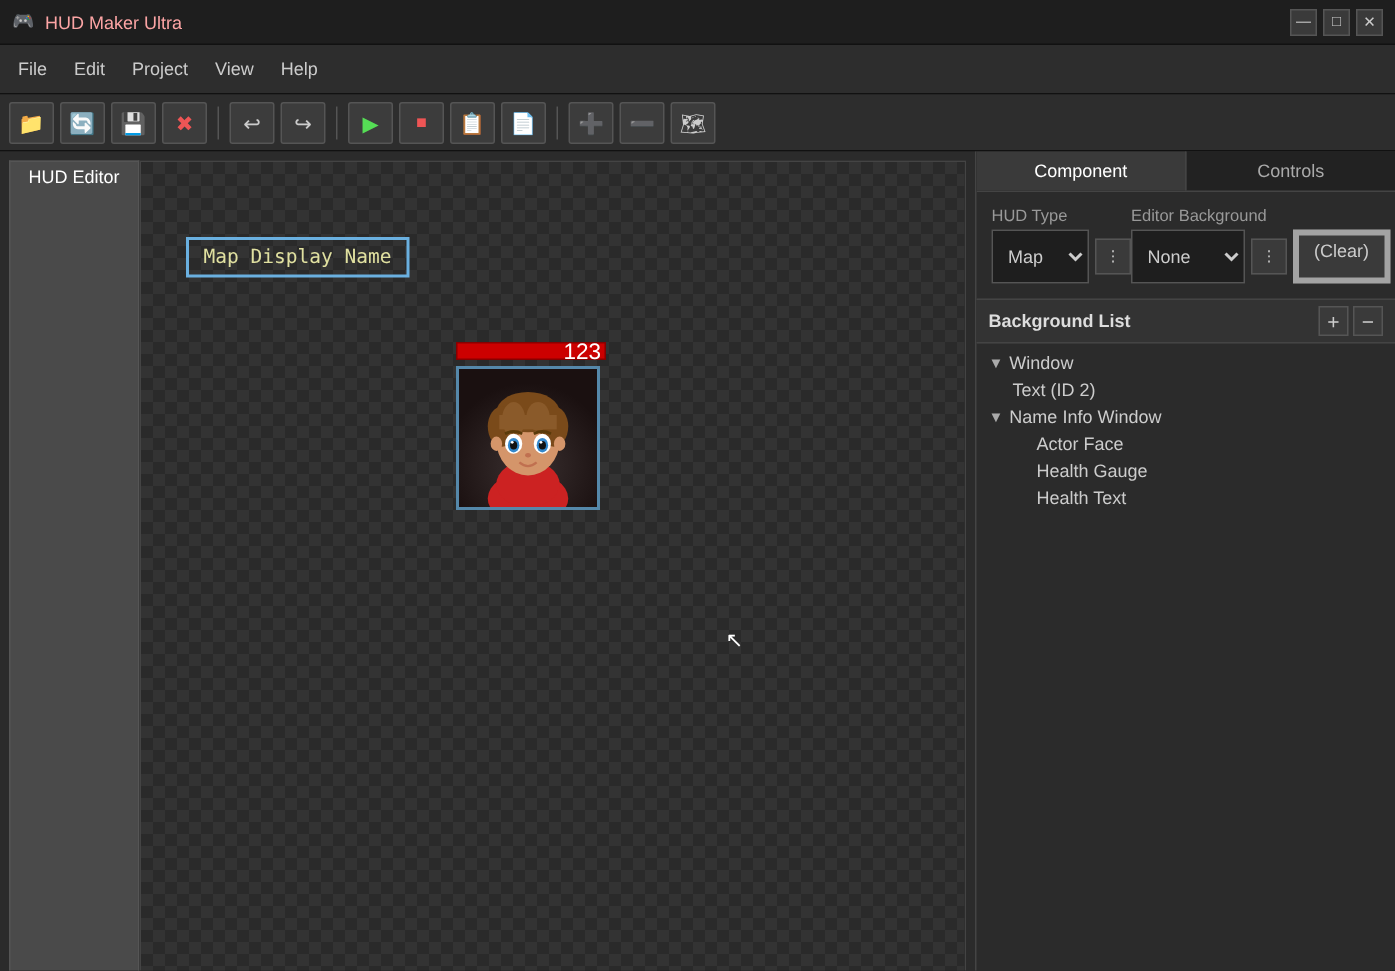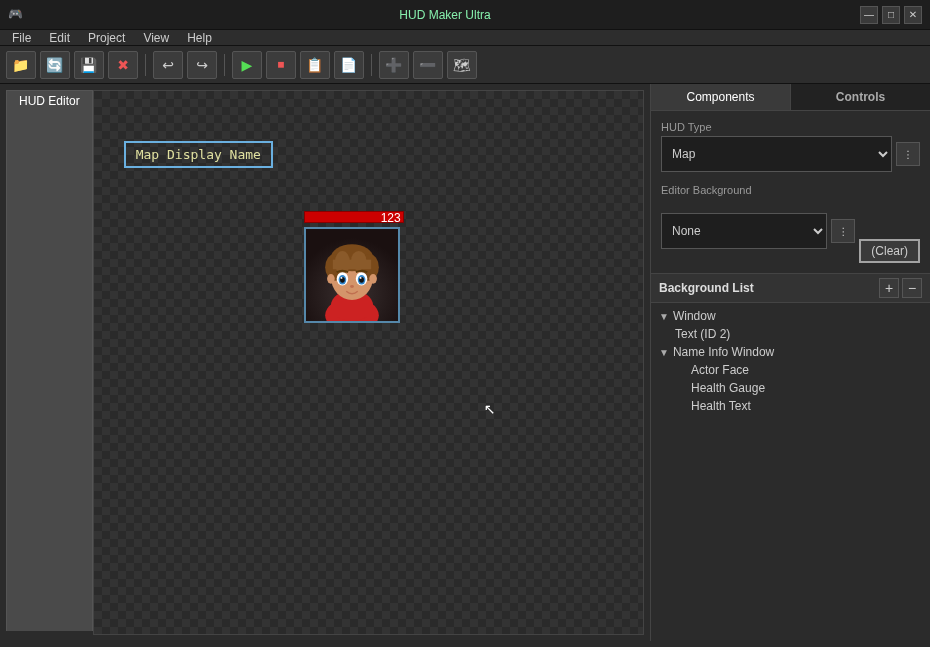--- a/index.html
+++ b/index.html
@@ -23,23 +23,23 @@
       padding: 0 8px;
       border-bottom: 1px solid #111;
     }
     .title-bar-icon {
       width: 16px;
       height: 16px;
       margin-right: 6px;
     }
     .title-bar-title {
       flex: 1;
-      text-align: center;
-      font-size: 12px;
-      color: #86efac;
+      text-align: left;
+      font-size: 12px;
+      color: #fca5a5;
     }
     .title-bar-controls {
       display: flex;
       gap: 4px;
     }
     .title-btn {
       width: 18px;
       height: 18px;
       background: #3a3a3a;
       border: 1px solid #555;
@@ -49,21 +49,21 @@
       align-items: center;
       justify-content: center;
       cursor: pointer;
     }
 
     
     .menu-bar {
       display: flex;
       align-items: center;
       background: #2d2d2d;
-      height: 16px;
+      height: 33px;
       padding: 0 4px;
       border-bottom: 1px solid #111;
       gap: 2px;
     }
     .menu-item {
       padding: 2px 8px;
       cursor: pointer;
       color: #ccc;
       font-size: 12px;
     }
@@ -180,21 +180,21 @@
       width: 100px;
       height: 12px;
       background: #c00;
       border: 1px solid #800;
       position: relative;
     }
     .health-bar-text {
       position: absolute;
       right: 2px;
       top: 0;
-      font-size: 12px;
+      font-size: 15px;
       color: #fff;
       line-height: 12px;
     }
 
     .actor-face {
       width: 96px;
       height: 96px;
       border: 2px solid #5588aa;
       background: linear-gradient(135deg, #3a2a1a 0%, #5a3a2a 30%, #4a3030 60%, #3a2828 100%);
       position: relative;
@@ -218,32 +218,32 @@
     }
     .panel-tab {
       flex: 1;
       padding: 6px;
       text-align: center;
       cursor: pointer;
       font-size: 12px;
       color: #aaa;
       border-right: 1px solid #444;
     }
-    .panel-tab:last-child { border-right: none; font-weight: bold; }
+    .panel-tab:last-child { border-right: none; }
     .panel-tab.active {
       background: #3a3a3a;
       color: #fff;
     }
 
     
     .panel-content {
       padding: 10px;
       display: flex;
-      flex-direction: column;
-      gap: 12px;
+      flex-direction: row;
+      gap: 0;
     }
 
     .field-group {
       display: flex;
       flex-direction: column;
       gap: 3px;
     }
     .field-label {
       font-size: 11px;
       color: #999;
@@ -270,26 +270,25 @@
       color: #ccc;
       display: flex;
       align-items: center;
       justify-content: center;
       cursor: pointer;
       font-size: 10px;
     }
     .clear-btn {
       padding: 3px 10px;
       background: #3a3a3a;
-      border: 2px solid #a3a3a3;
-      color: #ccc;
-      cursor: pointer;
-      font-size: 12px;
-      height: 24px;
-      margin-top: 40px;
+      border: 4px solid #a3a3a3;
+      color: #ccc;
+      cursor: pointer;
+      font-size: 12px;
+      height: 36px;
     }
 
     
     .component-list-header {
       display: flex;
       align-items: center;
       background: #333;
       padding: 4px 8px;
       border-top: 1px solid #444;
       border-bottom: 1px solid #444;
@@ -463,21 +462,21 @@
         </div>
       </div>
 
       <div class="cursor-icon" style="left: 390px; top: 310px;">↖</div>
     </div>
   </div>
 
   <div class="right-panel">
 
     <div class="panel-tabs">
-      <div class="panel-tab active">Components</div>
+      <div class="panel-tab active">Component</div>
       <div class="panel-tab">Controls</div>
     </div>
 
     <div class="panel-content">
 
       <div class="field-group">
         <span class="field-label">HUD Type</span>
         <div class="field-row">
           <select class="field-select">
             <option>Map</option>

